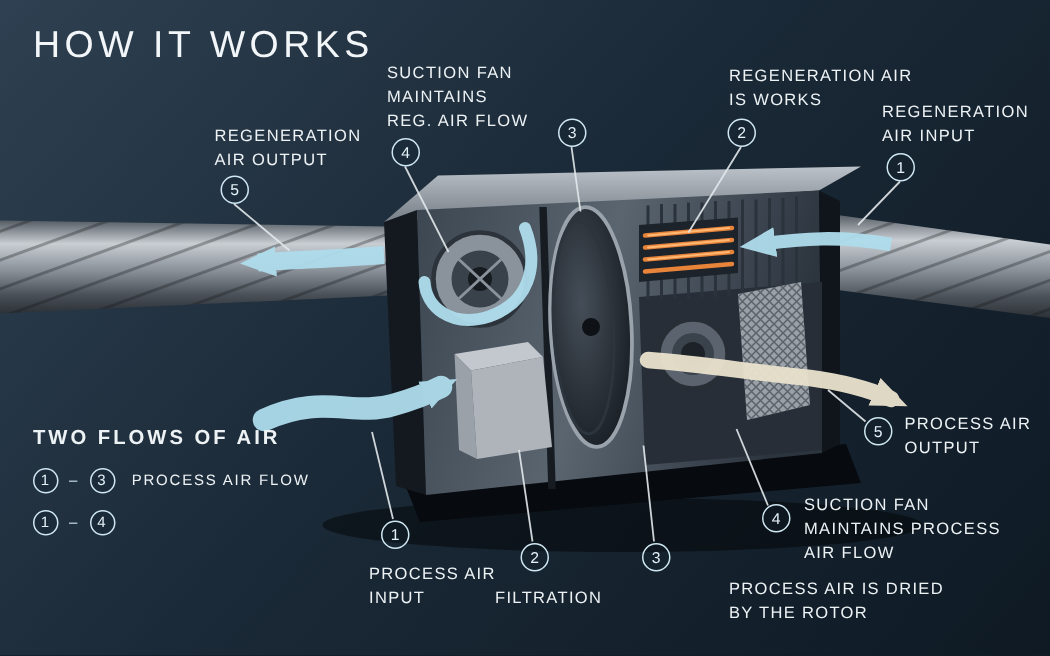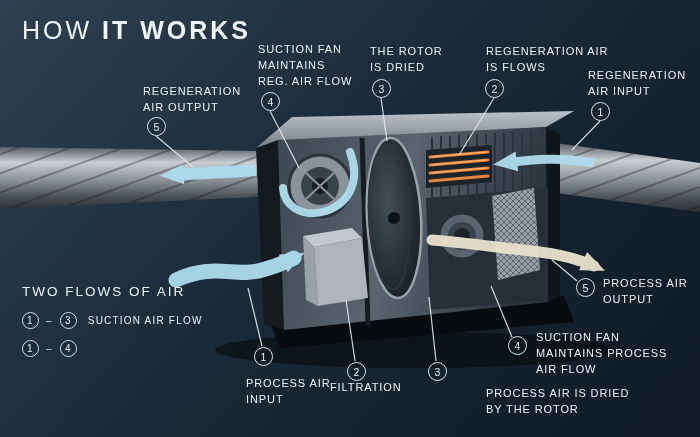--- a/index.html
+++ b/index.html
@@ -3,38 +3,38 @@
 <meta charset="utf-8">
 <style>
   * { margin:0; padding:0; box-sizing:border-box; }
   html,body { width:700px; height:437px; }
   body { font-family:"Liberation Sans", sans-serif; background:#101c27; overflow:hidden; }
   .stage { position:relative; width:700px; height:437px;
            background:linear-gradient(132deg,#2e4051 0%,#1b2a38 45%,#0e1923 100%); overflow:hidden; }
   .art { position:absolute; left:0; top:0; }
   .title { position:absolute; left:22px; top:16px; color:#f2f6f8; font-size:25px; letter-spacing:3px; }
   .tb { font-weight:normal; }
-  .tl { font-weight:700; }
+  .tl { font-weight:400; }
   .clabel { position:absolute; color:#edf2f5; font-size:11px; letter-spacing:0.9px;
             line-height:1.45; white-space:pre-line; }
   .cnum { position:absolute; width:19px; height:19px; border:1.5px solid #cfe7f2; border-radius:50%;
           color:#e4f1f8; font-size:10.5px; display:flex; align-items:center; justify-content:center;
           background:rgba(20,34,46,0.35); }
   .c0l{left:143px;top:84px;}  .c0n{left:147px;top:117px;}
   .c1l{left:258px;top:42px;}  .c1n{left:261px;top:92px;}
   .c2l{left:370px;top:44px;}  .c2n{left:372px;top:79px;}
   .c3l{left:486px;top:44px;}  .c3n{left:485px;top:79px;}
   .c4l{left:588px;top:68px;}  .c4n{left:591px;top:102px;}
   .c5l{left:603px;top:276px;} .c5n{left:576px;top:278px;}
   .c6l{left:536px;top:330px;} .c6n{left:508px;top:336px;}
   .c7l{left:438px;top:386px;margin-left:48px;} .c7n{left:428px;top:362px;}
-  .c8l{left:330px;top:380px;} .c8n{left:347px;top:362px;}
+  .c8l{left:330px;top:392px;} .c8n{left:347px;top:362px;}
   .c9l{left:246px;top:376px;} .c9n{left:254px;top:347px;}
   .legend { position:absolute; left:22px; top:284px; color:#edf2f5; }
-  .legend-title { font-size:13.5px; letter-spacing:2px; margin-bottom:13px; font-weight:normal; }
+  .legend-title { font-size:13.5px; letter-spacing:2px; margin-bottom:13px; font-weight:bold; }
   .legend-row { display:flex; align-items:center; gap:7px; margin-bottom:11px;
                 font-size:10px; letter-spacing:1.2px; }
   .legend-row .cnum { position:static; width:17px; height:17px; flex:0 0 17px; font-size:10px; }
   .dash { color:#cfe7f2; }
   .legend-label { margin-left:4px; }
 </style>
 </head>
 <body>
 
 <div class="stage">
@@ -192,26 +192,24 @@
 
   <div class="clabel c0l">REGENERATION
 AIR OUTPUT</div>
   <div class="cnum  c0n">5</div>
 
   <div class="clabel c1l">SUCTION FAN
 MAINTAINS
 REG. AIR FLOW</div>
   <div class="cnum  c1n">4</div>
 
-  <div class="clabel c2l">THE ROTOR
-IS DRIED</div>
   <div class="cnum  c2n">3</div>
 
   <div class="clabel c3l">REGENERATION AIR
-IS FLOWS</div>
+IS WORKS</div>
   <div class="cnum  c3n">2</div>
 
   <div class="clabel c4l">REGENERATION
 AIR INPUT</div>
   <div class="cnum  c4n">1</div>
 
   <div class="clabel c5l">PROCESS AIR
 OUTPUT</div>
   <div class="cnum  c5n">5</div>
 
@@ -230,21 +228,21 @@
   <div class="clabel c9l">PROCESS AIR
 INPUT</div>
   <div class="cnum  c9n">1</div>
 
   <div class="legend">
     <div class="legend-title">TWO FLOWS OF AIR</div>
     <div class="legend-row">
       <span class="cnum">1</span>
       <span class="dash">–</span>
       <span class="cnum">3</span>
-      <span class="legend-label">SUCTION AIR FLOW</span>
+      <span class="legend-label">PROCESS AIR FLOW</span>
     </div>
     <div class="legend-row">
       <span class="cnum">1</span>
       <span class="dash">–</span>
       <span class="cnum">4</span>
     </div>
   </div>
 
 </div>
 

